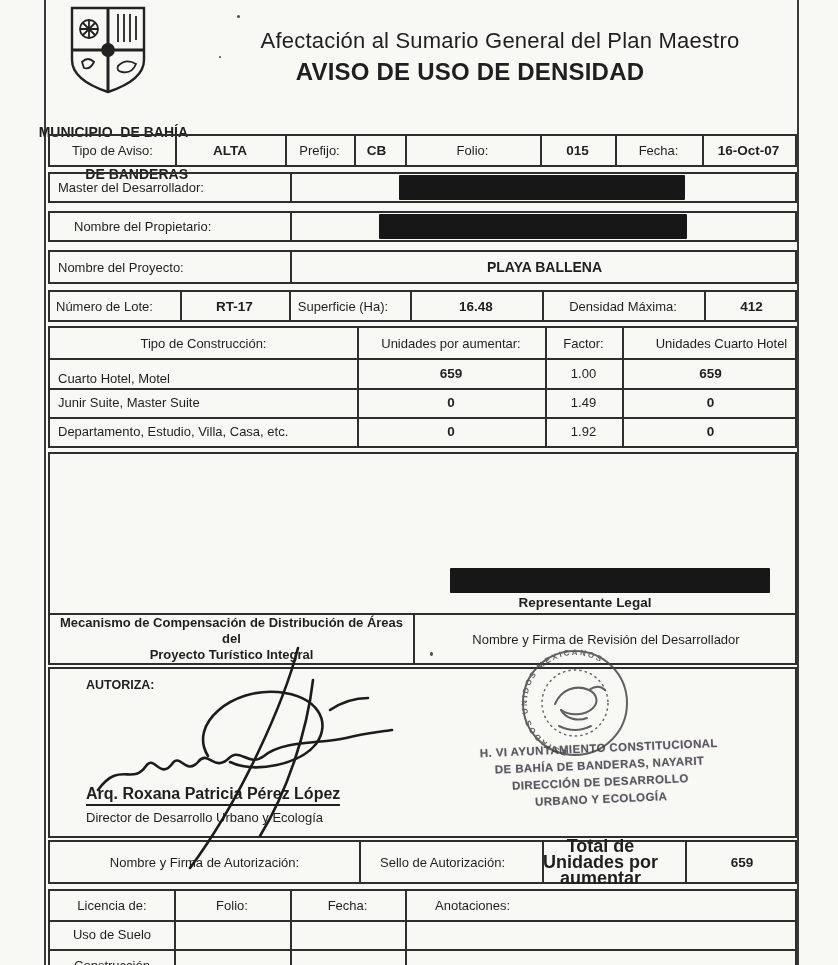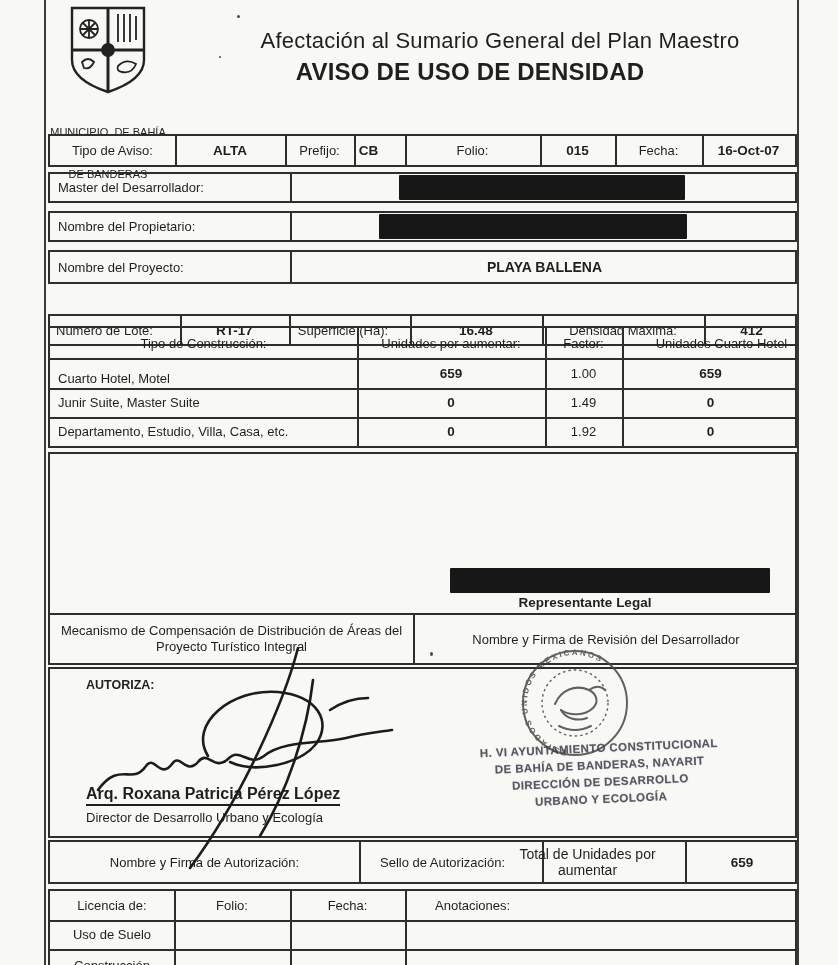--- a/index.html
+++ b/index.html
@@ -13,32 +13,32 @@
   .abs{position:absolute;}
   .pageline{position:absolute;width:2px;background:#3a3a3a;top:0;height:965px;}
   .box{position:absolute;left:48px;width:749px;border:2px solid #2e2e2e;box-sizing:border-box;background:transparent;}
   .cell{position:absolute;top:0;bottom:0;display:flex;align-items:center;justify-content:center;font-size:13px;box-sizing:border-box;}
   .cell.left{justify-content:flex-start;padding-left:8px;}
   .vdiv{position:absolute;top:0;bottom:0;width:2px;background:#2e2e2e;}
   .hdiv{position:absolute;left:0;right:0;height:2px;background:#2e2e2e;}
   .val{font-weight:bold;font-size:13.5px;}
   .redact{position:absolute;background:#171717;height:25px;border-radius:1px;}
   .lbl{font-size:13px;}
-  .center2{display:flex;flex-direction:column;align-items:center;justify-content:center;line-height:16px;text-align:center;}
+  .center2{display:flex;flex-direction:column;align-items:center;justify-content:center;line-height:16px;text-align:center;font-weight:bold;}
   .speck{position:absolute;background:#4a4a4a;border-radius:50%;}
   .stamp{
     text-align:center;font-weight:bold;font-size:11.5px;line-height:17px;
     color:rgba(72,66,78,0.82);letter-spacing:0.4px;
     transform:rotate(-2.5deg);
     text-shadow:0 0 1px rgba(72,66,78,0.45);
     z-index:3;
   }
   .title1{font-size:22px;letter-spacing:0.2px;}
   .title2{font-size:24px;font-weight:bold;letter-spacing:0.2px;}
-  .muni{font-size:11px;font-weight:normal;text-align:center;line-height:14px;white-space:pre;}
+  .muni{font-size:14px;font-weight:bold;text-align:right;line-height:14px;white-space:pre;}
   .signername{font-size:16px;font-weight:bold;border-bottom:2px solid #1f1f1f;padding-bottom:1px;}
   .signertitle{font-size:13px;}
   svg{display:block;}
 </style>
 </head>
 <body>
 
 <div class="pageline" style="left:44px;"></div>
 <div class="pageline" style="left:797px;"></div>
 
@@ -74,46 +74,46 @@
   <div class="vdiv" style="left:125px;"></div>
   <div class="vdiv" style="left:235px;"></div>
   <div class="vdiv" style="left:304px;"></div>
   <div class="vdiv" style="left:355px;"></div>
   <div class="vdiv" style="left:490px;"></div>
   <div class="vdiv" style="left:565px;"></div>
   <div class="vdiv" style="left:652px;"></div>
   <div class="cell lbl" style="left:0;width:125px;">Tipo de Aviso:</div>
   <div class="cell val" style="left:125px;width:110px;">ALTA</div>
   <div class="cell lbl" style="left:235px;width:69px;">Prefijo:</div>
-  <div class="cell val" style="left:304px;width:29px;">CB</div>
+  <div class="cell val" style="left:312px;width:29px;">CB</div>
   <div class="cell lbl" style="left:355px;width:135px;">Folio:</div>
   <div class="cell val" style="left:490px;width:75px;">015</div>
   <div class="cell lbl" style="left:565px;width:87px;">Fecha:</div>
   <div class="cell val" style="left:652px;width:93px;">16-Oct-07</div>
 </div>
 
 <div class="box" style="top:172px;height:31px;">
   <div class="vdiv" style="left:240px;"></div>
   <div class="cell lbl left" style="left:0;width:240px;">Master del Desarrollador:</div>
   <div class="redact" style="left:349px;top:1px;width:286px;"></div>
 </div>
 
 <div class="box" style="top:211px;height:31px;">
   <div class="vdiv" style="left:240px;"></div>
-  <div class="cell lbl left" style="left:0;width:240px;">Nombre del Propietario:</div>
+  <div class="cell lbl left" style="left:16px;width:240px;">Nombre del Propietario:</div>
   <div class="redact" style="left:329px;top:1px;width:308px;"></div>
 </div>
 
 <div class="box" style="top:250px;height:34px;">
   <div class="vdiv" style="left:240px;"></div>
   <div class="cell lbl left" style="left:0;width:240px;">Nombre del Proyecto:</div>
   <div class="cell val" style="left:240px;width:509px;font-size:14px;">PLAYA BALLENA</div>
 </div>
 
-<div class="box" style="top:290px;height:32px;margin-top:24px;">
+<div class="box" style="top:290px;height:32px;">
   <div class="vdiv" style="left:130px;"></div>
   <div class="vdiv" style="left:239px;"></div>
   <div class="vdiv" style="left:360px;"></div>
   <div class="vdiv" style="left:492px;"></div>
   <div class="vdiv" style="left:654px;"></div>
   <div class="cell lbl left" style="left:0;width:130px;padding-left:6px;">Número de Lote:</div>
   <div class="cell val" style="left:130px;width:109px;">RT-17</div>
   <div class="cell lbl" style="left:239px;width:108px;">Superficie (Ha):</div>
   <div class="cell val" style="left:360px;width:132px;">16.48</div>
   <div class="cell lbl" style="left:492px;width:162px;">Densidad Máxima:</div>
@@ -207,21 +207,21 @@
   <div>DIRECCIÓN DE DESARROLLO</div>
   <div>URBANO Y ECOLOGÍA</div>
 </div>
 
 <div class="box" style="top:840px;height:44px;">
   <div class="vdiv" style="left:309px;"></div>
   <div class="vdiv" style="left:492px;"></div>
   <div class="vdiv" style="left:635px;"></div>
   <div class="cell lbl" style="left:0;width:309px;">Nombre y Firma de Autorización:</div>
   <div class="cell lbl" style="left:309px;width:167px;">Sello de Autorización:</div>
-  <div class="cell center2" style="left:464px;width:147px;font-size:14px;">
+  <div class="cell center2" style="left:477px;width:147px;font-size:18px;">
     <div>Total de Unidades por</div>
     <div>aumentar</div>
   </div>
   <div class="cell val" style="left:635px;width:114px;">659</div>
 </div>
 
 <div class="box" style="top:889px;height:95px;">
   <div class="vdiv" style="left:124px;"></div>
   <div class="vdiv" style="left:240px;"></div>
   <div class="vdiv" style="left:355px;"></div>

